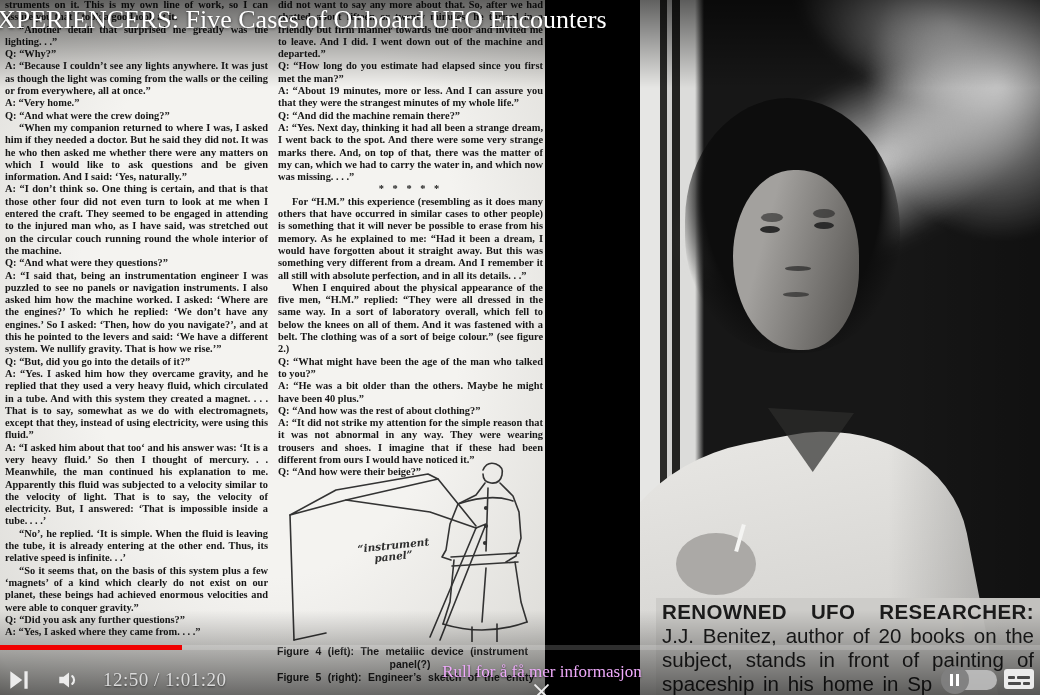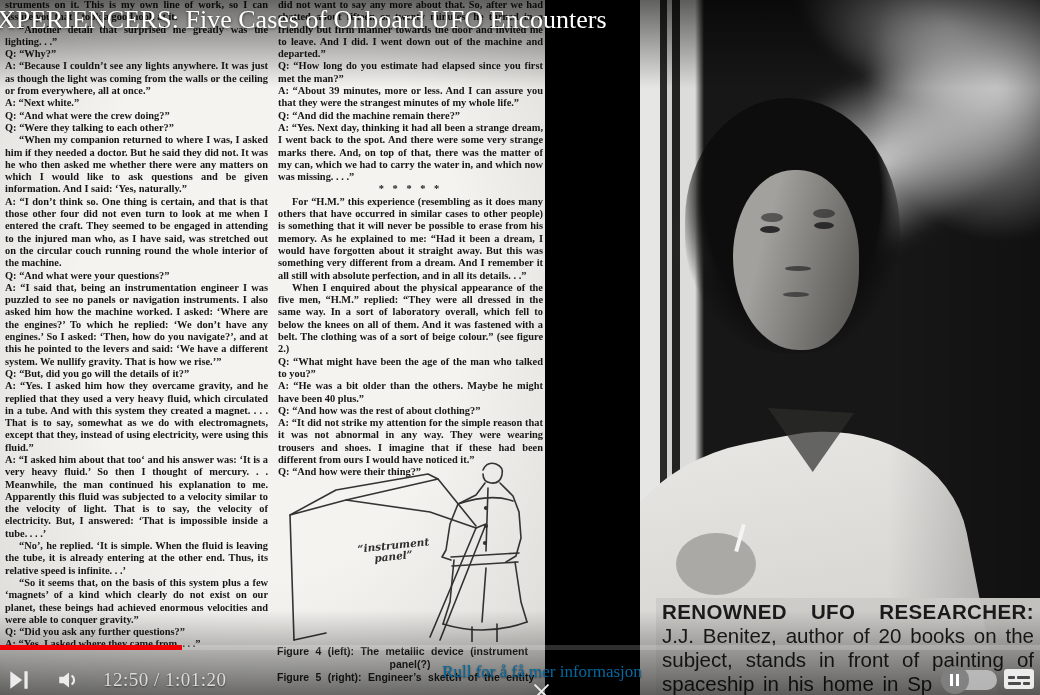--- a/index.html
+++ b/index.html
@@ -73,21 +73,21 @@
         font-size:26px;font-weight:400;text-shadow:0 1px 3px rgba(0,0,0,.65);}
   .progress{position:absolute;left:0;top:645px;width:100%;height:5px;background:rgba(255,255,255,.18);}
   .progress-played{height:100%;width:0;background:#f00000;}
   .ctrl{position:absolute;background:none;border:none;padding:0;color:#ececec;cursor:pointer;}
   .ctrl svg{display:block;}
   .next-btn{left:6px;top:667px;}
   .vol-btn{left:56px;top:667px;}
   .time{position:absolute;left:103px;top:669px;font-size:19px;color:#dcdcdc;letter-spacing:.5px;
         text-shadow:0 1px 2px rgba(0,0,0,.5);}
   .hint{position:absolute;left:542px;top:662px;transform:translateX(-50%);font-size:17px;
-        color:#0369a1;white-space:nowrap;text-shadow:0 1px 2px rgba(0,0,0,.6);}
+        color:#f0abfc;white-space:nowrap;text-shadow:0 1px 2px rgba(0,0,0,.6);}
   .hint-close{position:absolute;left:533px;top:683px;color:#eee;cursor:pointer;}
   .autoplay{position:absolute;left:941px;top:666px;width:58px;height:28px;cursor:pointer;}
   .ap-pill{position:absolute;left:8px;top:4px;width:48px;height:20px;border-radius:10px;
         background:rgba(195,195,195,.85);}
   .ap-knob{position:absolute;left:0;top:0;width:28px;height:28px;border-radius:50%;
         background:rgba(128,128,128,.95);}
   .ap-pause{position:absolute;left:9px;top:8px;width:3px;height:12px;background:#fff;
         box-shadow:6px 0 0 0 #fff;}
   .cc-btn{left:1003px;top:666px;}
 </style>
@@ -95,49 +95,48 @@
 <body>
 
 <div class="stage">
 
   <div class="page">
     <div class="col col-left">
         <p class="para">struments on it. This is my own line of work, so I can assure you that I took a good look at it.</p>
         <p class="para indent">“Another detail that surprised me greatly was the lighting. . .”</p>
         <p class="para">Q: “Why?”</p>
         <p class="para">A: “Because I couldn’t see any lights anywhere. It was just as though the light was coming from the walls or the ceiling or from everywhere, all at once.”</p>
-        <p class="para">A: “Next white.”</p>
+        <p class="para">A: “Very home.”</p>
         <p class="para">Q: “And what were the crew doing?”</p>
-        <p class="para">Q: “Were they talking to each other?”</p>
         <p class="para indent">“When my companion returned to where I was, I asked him if they needed a doctor. But he said they did not. It was he who then asked me whether there were any matters on which I would like to ask questions and be given information. And I said: ‘Yes, naturally.”</p>
         <p class="para">A: “I don’t think so. One thing is certain, and that is that those other four did not even turn to look at me when I entered the craft. They seemed to be engaged in attending to the injured man who, as I have said, was stretched out on the circular couch running round the whole interior of the machine.</p>
-        <p class="para">Q: “And what were your questions?”</p>
+        <p class="para">Q: “And what were they questions?”</p>
         <p class="para">A: “I said that, being an instrumentation engineer I was puzzled to see no panels or navigation instruments. I also  asked him how the machine worked. I asked: ‘Where are the engines?’ To which he replied: ‘We don’t have any engines.’ So I asked: ‘Then, how do you navigate?’, and at this he pointed to the levers and said: ‘We have a different system. We nullify gravity. That is how we rise.’”</p>
-        <p class="para">Q: “But, did you go will the details of it?”</p>
+        <p class="para">Q: “But, did you go into the details of it?”</p>
         <p class="para">A: “Yes. I asked him how they overcame gravity, and he replied that they used a very heavy fluid, which circulated in a tube. And with this system they created a magnet. . . . That is to say, somewhat as we do with electromagnets, except that they, instead of using electricity, were using this fluid.”</p>
         <p class="para">A: “I asked him about that too‘ and his answer was: ‘It is a very heavy fluid.’ So then I thought of mercury. . . Meanwhile, the man continued his explanation to me. Apparently this fluid was subjected to a velocity similar to the velocity of light. That is to say, the velocity of electricity. But, I answered: ‘That is impossible inside a tube. . . .’</p>
         <p class="para indent">“No’, he replied. ‘It is simple. When the fluid is leaving the tube, it is already entering at the other end. Thus, its relative speed is infinite. . .’</p>
         <p class="para indent">“So it seems that, on the basis of this system plus a few ‘magnets’ of a kind which clearly do not exist on our planet, these beings had achieved enormous velocities and were able to conquer gravity.”</p>
         <p class="para">Q: “Did you ask any further questions?”</p>
         <p class="para">A: “Yes, I asked where they came from. . . .”</p>
       </div>
     <div class="col col-right">
         <p class="para">did not want to say any more about that. So, after we had chatted about fifteen or twenty minutes, he turned in a friendly but firm manner towards the door and invited me to leave. And I did. I went down out of the machine and departed.”</p>
         <p class="para">Q: “How long do you estimate had elapsed since you first met the man?”</p>
-        <p class="para">A: “About 39 minutes, more or less. And I can assure you that they were the strangest minutes of my whole life.”</p>
+        <p class="para">A: “About 19 minutes, more or less. And I can assure you that they were the strangest minutes of my whole life.”</p>
         <p class="para">Q: “And did the machine remain there?”</p>
         <p class="para">A: “Yes. Next day, thinking it had all been a strange dream, I went back to the spot. And there were some very strange marks there. And, on top of that, there was the matter of my can, which we had to carry the water in, and which now was missing. . . .”</p>
         <p class="para center">* * * * *</p>
         <p class="para indent">For “H.M.” this experience (resembling as it does many others that have occurred in similar cases to other people) is something that it will never be possible to erase from his memory. As he explained to me: “Had it been a dream, I would have forgotten about it straight away. But this was something very different from a dream. And I remember it all still with absolute perfection, and in all its details. . .”</p>
         <p class="para indent">When I enquired about the physical appearance of the five men, “H.M.” replied: “They were all dressed in the same way. In a sort of laboratory overall, which fell to below the knees on all of them. And it was fastened with a belt. The clothing was of a sort of beige colour.” (see figure 2.)</p>
         <p class="para">Q: “What might have been the age of the man who talked to you?”</p>
         <p class="para">A: “He was a bit older than the others. Maybe he might have been 40 plus.”</p>
         <p class="para">Q: “And how was the rest of about clothing?”</p>
         <p class="para">A: “It did not strike my attention for the simple reason that it was not abnormal in any way. They were wearing trousers and shoes. I imagine that if these had been different from ours I would have noticed it.”</p>
-        <p class="para">Q: “And how were their thing?”</p>
+        <p class="para">Q: “And how were their beige?”</p>
       </div>
 
     <svg class="sketch" viewBox="0 0 260 190" fill="none" stroke="#333" stroke-width="1.6" stroke-linecap="round" stroke-linejoin="round">
 
       <path d="M10 63 L14 188"></path>
       <path d="M10 63 L56 38 L148 22 L158 27 L66 48 L10 63"></path>
       <path d="M66 48 L150 60 L196 76"></path>
       <path d="M158 27 L196 74"></path>
       <path d="M196 76 L150 185"></path>
       <path d="M196 76 L206 72 L160 188"></path>

